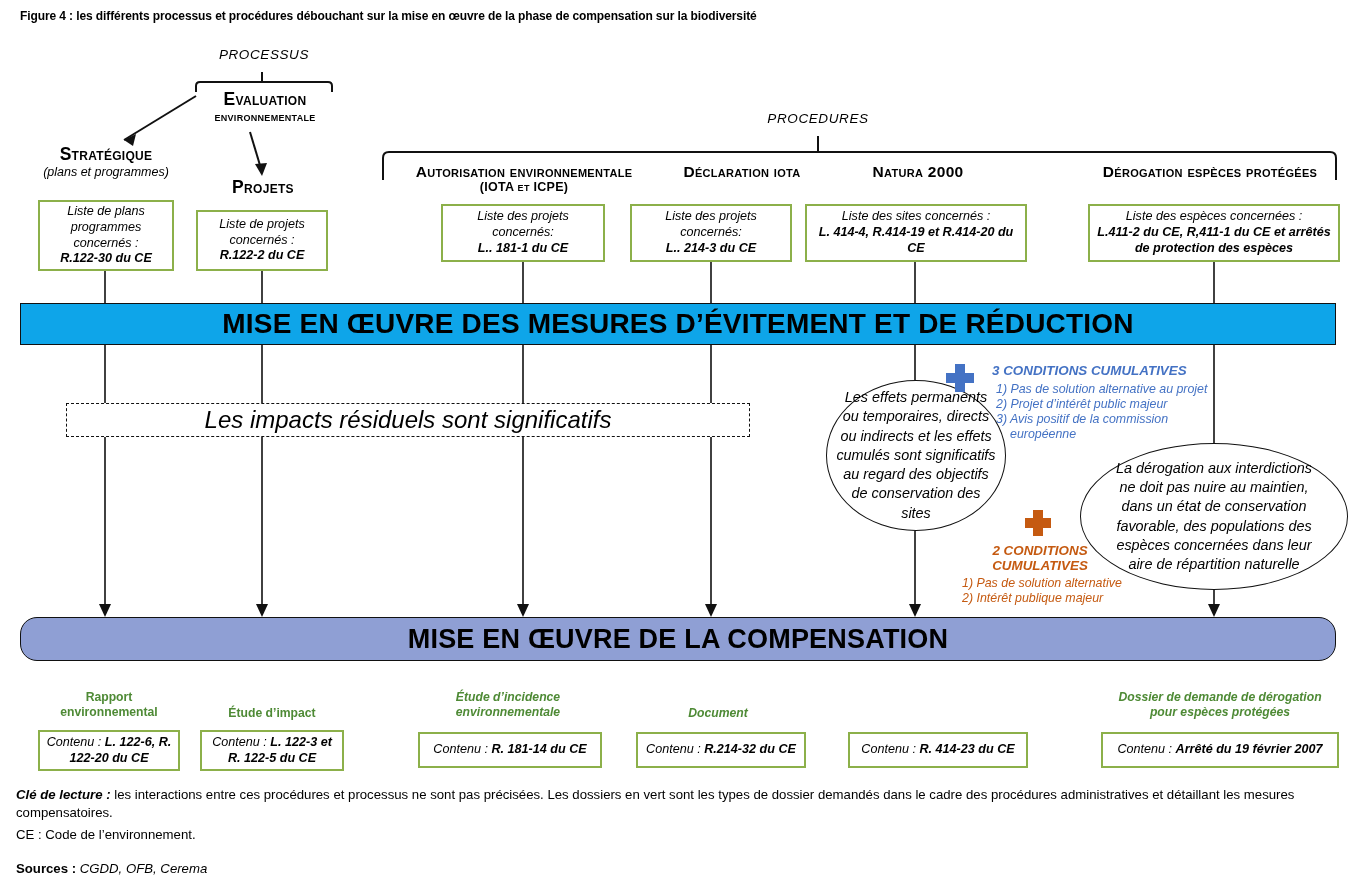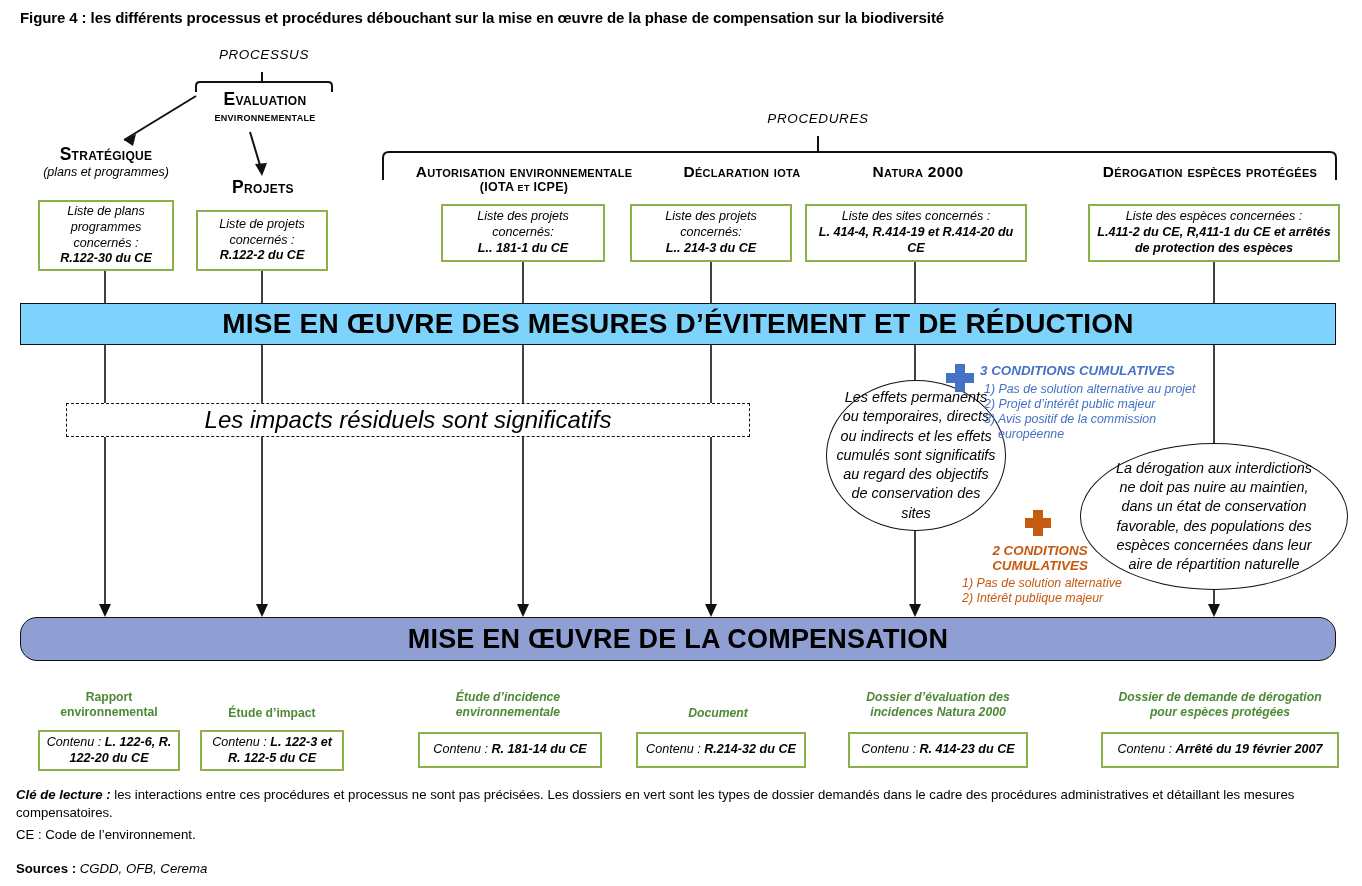--- a/index.html
+++ b/index.html
@@ -7,21 +7,21 @@
     width:1362px;height:886px;background:#ffffff;
     font-family:"Liberation Sans",sans-serif;color:#000;
     position:relative;overflow:hidden;
   }
   #stage{position:absolute;inset:0;}
   .abs{position:absolute;}
 
   
   .fig-title{
     left:20px;top:9px;width:1320px;
-    font-size:15px;font-weight:bold;letter-spacing:-0.1px;
+    font-size:12px;font-weight:bold;letter-spacing:-0.1px;
   }
 
   
   .grp-cap{font-style:italic;font-size:13.5px;letter-spacing:.6px;text-align:center;}
 
   
   .sc{
     font-weight:bold;text-align:center;line-height:1.12;
     font-variant:small-caps;font-size:17.5px;letter-spacing:.3px;
   }
@@ -36,41 +36,41 @@
     font-style:italic;font-size:12.6px;line-height:1.26;padding:4px 6px;
   }
   .gbox b{font-weight:bold;}
 
   
   .banner{
     box-sizing:border-box;border:1.6px solid #111;
     display:flex;align-items:center;justify-content:center;
     font-weight:bold;text-align:center;
   }
-  .banner-yellow{background:#7dd3fc;font-size:28px;letter-spacing:.2px;}
+  .banner-yellow{background:#0ea5e9;font-size:28px;letter-spacing:.2px;}
   .banner-purple{background:#8F9FD4;font-size:27px;letter-spacing:.2px;border-radius:17px;}
 
   
   .dashbox{
     box-sizing:border-box;border:1.6px dashed #111;background:#fff;
     display:flex;align-items:center;justify-content:center;
     font-style:italic;font-size:24px;
   }
 
   
   .ellipse{
     border:1.8px solid #111;border-radius:50%;background:#fff;box-sizing:border-box;
     display:flex;align-items:center;justify-content:center;text-align:center;
     font-style:italic;font-size:14.4px;line-height:1.34;
   }
 
   
   .cond-title{font-weight:bold;font-style:italic;font-size:13.4px;line-height:1.12;}
   .cond-list{font-style:italic;font-size:12.4px;line-height:1.2;}
-  .cond-blue .cond-title,.cond-blue .cond-list{color:#4472C4;}
+  .cond-blue .cond-title,.cond-blue .cond-list{color:#4472C4;margin-left:12px;}
   .cond-orange .cond-title,.cond-orange .cond-list{color:#C55A11;}
   .cond-list div{white-space:nowrap;}
   .cond-list div.wrap{white-space:normal;}
 
   
   .plus{position:absolute;}
   .plus .h,.plus .v{position:absolute;background:currentColor;}
 
   
   .doclabel{
@@ -288,24 +288,20 @@
   <div class="abs doclabel it" style="left:640px;top:706px;width:156px;">
     <span>Document</span>
   </div>
   <div class="abs gbox" style="left:636px;top:732px;width:170px;height:36px;">
     <div style="white-space:nowrap;">
       <span>Contenu :</span>
       <b>R.214-32 du CE</b>
     </div>
   </div>
 
-  <div class="abs doclabel it" style="left:840px;top:690px;width:196px;">
-    <span>Dossier d’évaluation des</span><br>
-    <span>incidences Natura 2000</span>
-  </div>
   <div class="abs gbox" style="left:848px;top:732px;width:180px;height:36px;">
     <div style="white-space:nowrap;">
       <span>Contenu :</span>
       <b>R. 414-23 du CE</b>
     </div>
   </div>
 
   <div class="abs doclabel it" style="left:1095px;top:690px;width:250px;">
     <span>Dossier de demande de dérogation</span><br>
     <span>pour espèces protégées</span>

